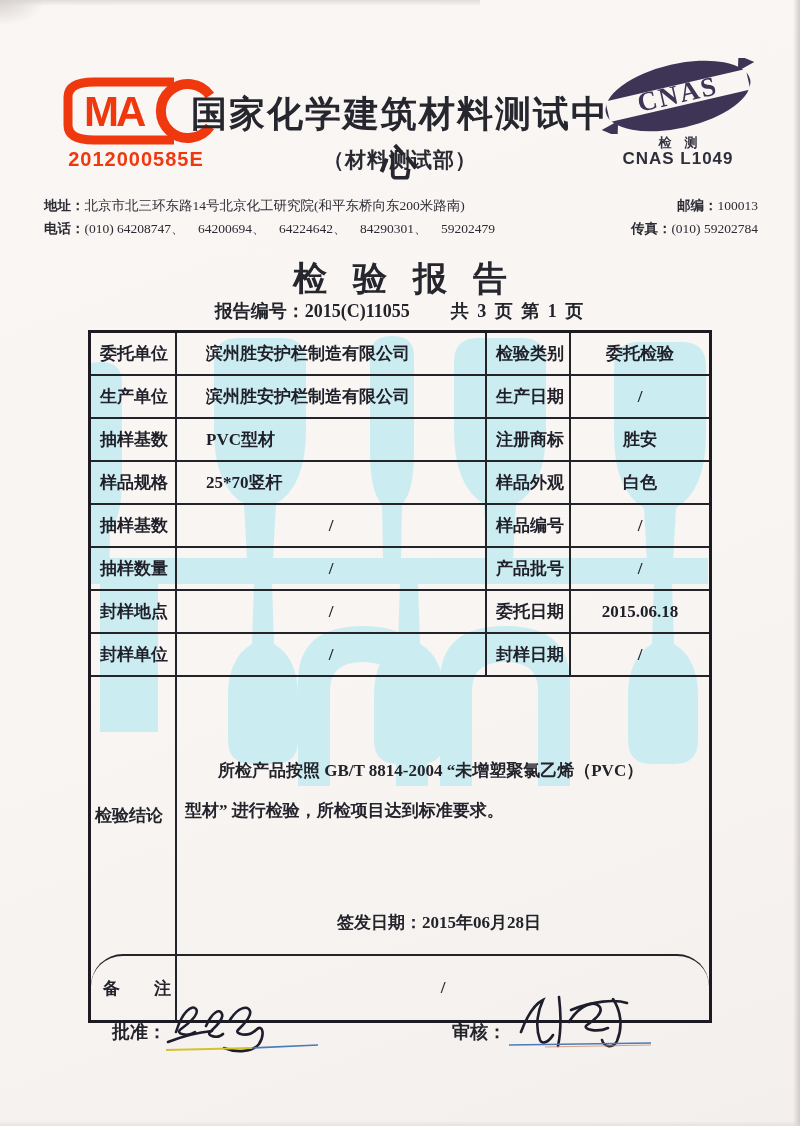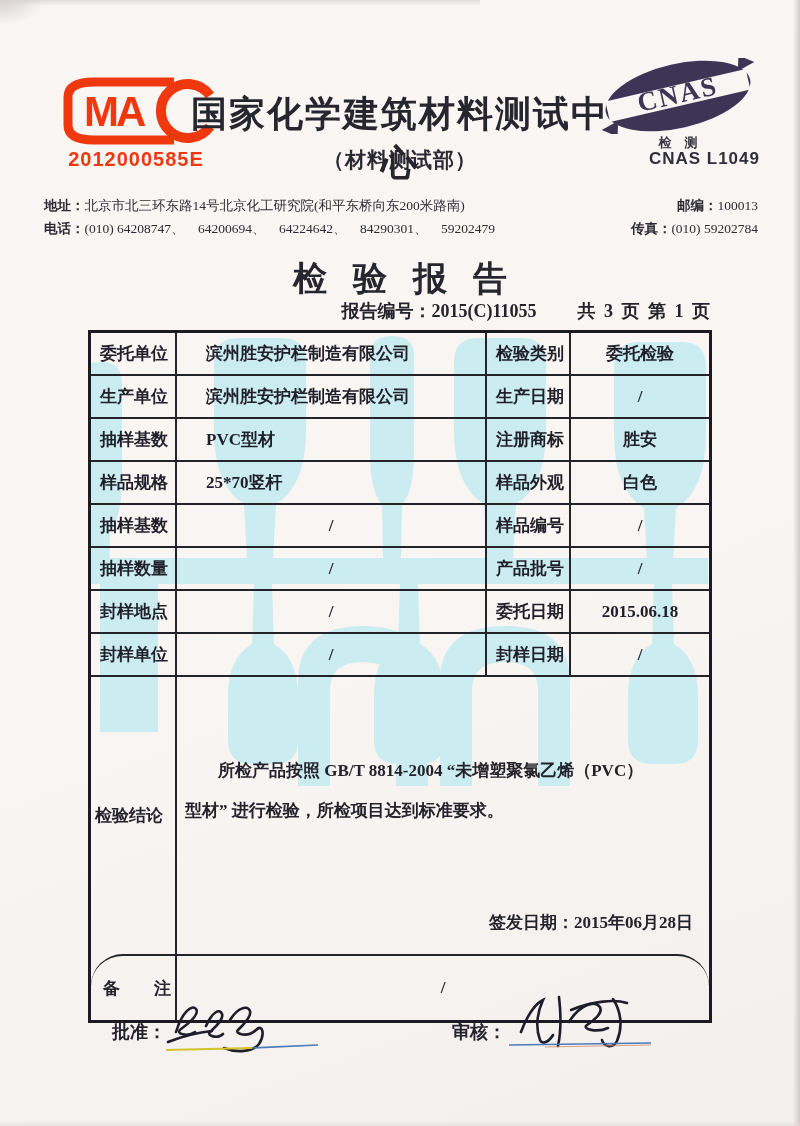--- a/index.html
+++ b/index.html
@@ -11,48 +11,48 @@
   .edge-right{right:0;top:0;width:7px;height:100%;background:linear-gradient(90deg,rgba(180,174,170,0),#c9c4c1);opacity:.85;}
   .edge-top{left:0;top:0;width:60%;height:6px;background:linear-gradient(180deg,#d6d1ce,rgba(214,209,206,0));opacity:.7;}
   .edge-bottom{left:0;bottom:0;width:100%;height:5px;background:linear-gradient(0deg,#ddd8d5,rgba(221,216,213,0));opacity:.6;}
   .corner-blotch{left:0;top:0;width:46px;height:26px;background:radial-gradient(ellipse at 0 0,#cfc9c6,rgba(207,201,198,0) 70%);opacity:.8;}
   
   .cma-number{left:46px;top:148px;width:180px;text-align:center;font-family:"Liberation Sans","DejaVu Sans",sans-serif;
               font-weight:bold;font-size:20px;letter-spacing:1px;color:#f0380f;}
   .org-title{left:178px;top:90px;width:444px;text-align:center;font-size:36px;font-weight:bold;letter-spacing:2px;color:#26262e;}
   .org-subtitle{left:178px;top:146px;width:444px;text-align:center;font-size:21px;font-weight:bold;letter-spacing:1px;color:#2a2a32;}
   .cnas-scope{left:596px;top:134px;width:164px;text-align:center;font-size:13px;font-weight:bold;color:#33333f;}
-  .cnas-no{left:596px;top:149px;width:164px;text-align:right;font-family:"Liberation Sans","DejaVu Sans",sans-serif;
+  .cnas-no{left:596px;top:149px;width:164px;text-align:center;font-family:"Liberation Sans","DejaVu Sans",sans-serif;
            font-size:17px;font-weight:bold;letter-spacing:1px;color:#2f2f3b;}
   
   .contact{left:44px;top:194px;width:714px;font-size:13.5px;line-height:23px;color:#2b2b33;}
   .contact-row{display:flex;justify-content:space-between;}
   .contact b{font-weight:bold;}
   
   .report-title{left:100px;top:256px;width:600px;text-align:center;font-size:34px;font-weight:bold;
                 letter-spacing:26px;padding-left:26px;box-sizing:border-box;color:#26262e;}
-  .report-meta{left:88px;top:299px;width:624px;display:flex;justify-content:flex-end;
+  .report-meta{left:88px;top:299px;width:624px;display:flex;justify-content:center;
                font-size:18px;font-weight:bold;color:#23232b;gap:41px;}
   .report-pages{letter-spacing:2px;}
   
   .report-table{left:88px;top:330px;width:624px;border:3px solid #1b1b21;box-sizing:border-box;}
   .t-row{display:flex;height:41px;border-top:2px solid #23232a;}
   .t-row:first-child{border-top:none;}
   .cell{display:flex;align-items:center;box-sizing:border-box;font-size:17px;font-weight:bold;color:#20202a;}
   .c1{width:84px;padding-left:9px;}
   .c2{width:310px;border-left:2px solid #23232a;padding-left:29px;}
   .c2.center{justify-content:center;padding-left:0;}
   .c3{width:84px;border-left:2px solid #23232a;padding-left:9px;}
   .c4{flex:1;border-left:2px solid #23232a;justify-content:center;}
   .t-row-conclusion{display:flex;height:277px;border-top:2px solid #23232a;}
   .t-row-remark{display:flex;height:64px;border-top:2px solid #23232a;border-radius:32px;}
   .ccl-label{width:84px;display:flex;align-items:center;padding-left:4px;box-sizing:border-box;font-size:17px;font-weight:bold;}
   .ccl-body{flex:1;border-left:2px solid #23232a;box-sizing:border-box;padding:74px 12px 0 8px;font-size:17px;font-weight:bold;line-height:40px;}
   .ccl-line1{text-indent:33px;}
-  .ccl-sign{margin-top:72px;text-align:right;padding-right:4px;}
+  .ccl-sign{margin-top:72px;text-align:center;padding-right:4px;}
   .remark-label{width:84px;display:flex;align-items:center;padding-left:12px;box-sizing:border-box;font-size:17px;font-weight:bold;}
   .remark-value{flex:1;border-left:2px solid #23232a;display:flex;align-items:center;justify-content:center;font-size:17px;font-weight:bold;}
   
   .sign-label{font-size:18px;font-weight:bold;color:#23232b;}
   .lbl-approve{left:112px;top:1020px;}
   .lbl-review{left:452px;top:1020px;}
 </style>
 </head>
 <body>
 

